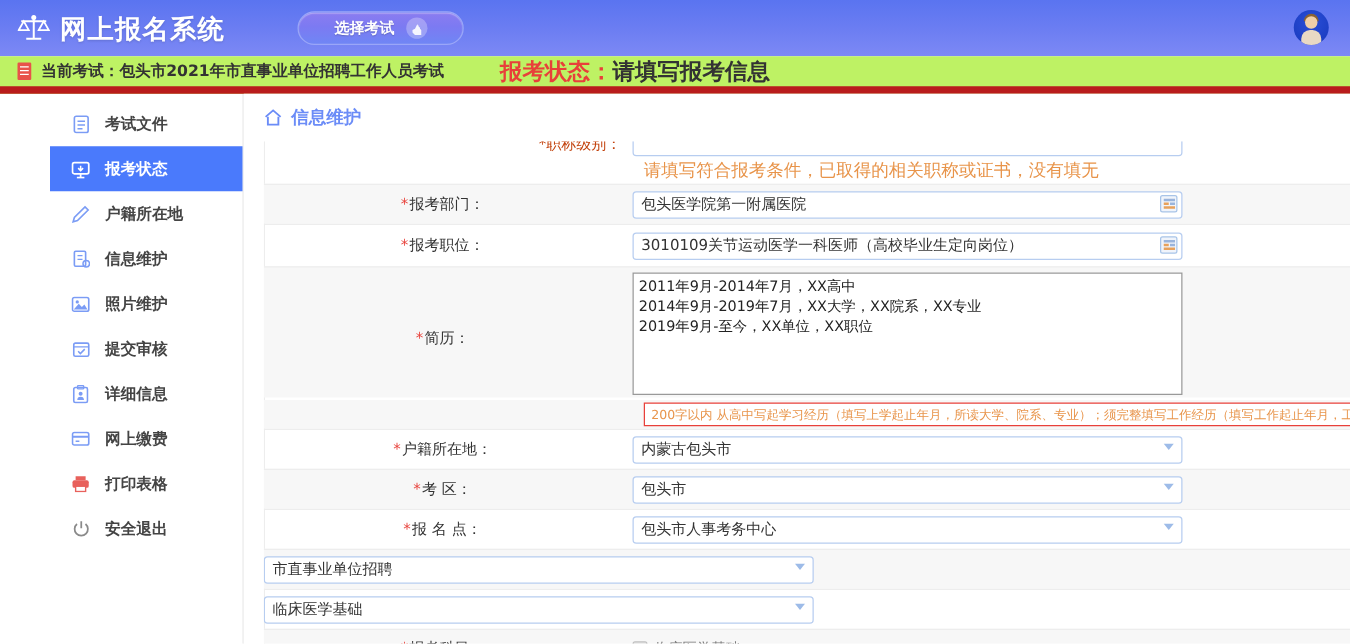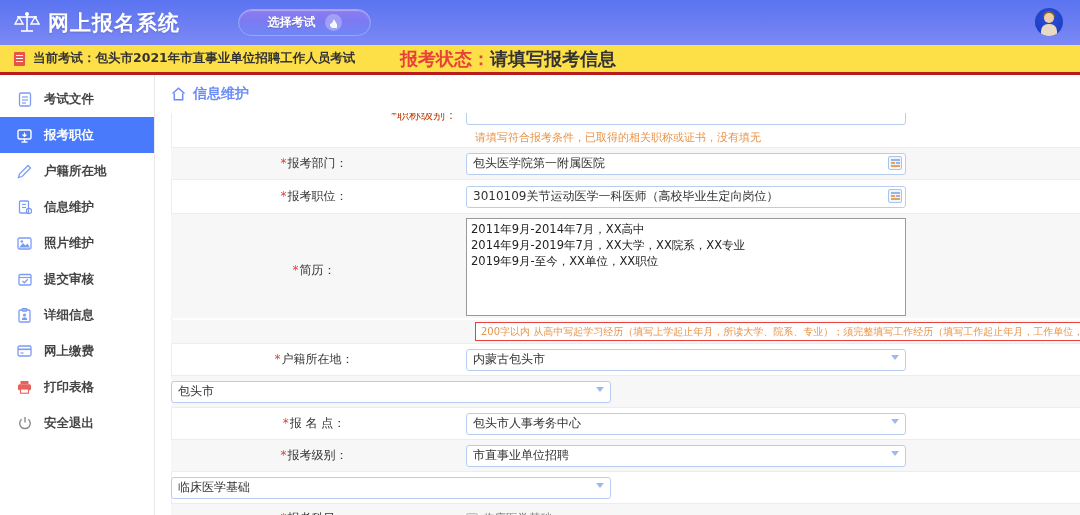--- a/index.html
+++ b/index.html
@@ -55,42 +55,42 @@
     position: absolute; left: 8px; top: 3px; width: 12px; height: 6px;
     border-radius: 6px 6px 0 0; background: #8a6233;
   }
   .avatar .body {
     position: absolute; left: 6px; top: 16px; width: 16px; height: 12px;
     border-radius: 7px 7px 0 0; background: #e8d9c4;
   }
 
   
   .statusbar {
-    height: 30px; width: 1080px; background: #fde047;
-    border-bottom: 3px solid #b91c1c;
+    height: 30px; width: 1080px; background: #bef264;
+    border-bottom: 6px solid #b91c1c;
     display: flex; align-items: center; position: relative;
   }
   .doc-icon {
     width: 11px; height: 14px; margin-left: 14px; margin-right: 8px;
     background: #e8524a; border-radius: 1px; position: relative;
   }
   .doc-icon:before {
     content: ""; position: absolute; left: 2px; top: 3px;
     width: 7px; height: 1px; background: #fff;
     box-shadow: 0 3px 0 #fff, 0 6px 0 #fff;
   }
   .cur-exam { font-size: 12.5px; color: #333; font-weight: bold; }
   .apply-status {
     position: absolute; left: 400px; font-size: 18px; font-weight: bold;
   }
   .apply-status .lbl { color: #e8403a; }
   .apply-status .val { color: #333; }
 
   
-  .body-wrap { display: flex; width: 1080px; height: 440px; }
+  .body-wrap { display: flex; width: 1080px; height: 440px; padding-left: 40px; }
 
   
   .sidebar {
     width: 155px; height: 440px; background: #fff;
     border-right: 1px solid #e8e8e8; padding-top: 6px;
   }
   .nav-item {
     height: 36px; display: flex; align-items: center;
     padding-left: 16px; cursor: pointer; position: relative;
   }
@@ -143,21 +143,21 @@
   .pick-btn .gridglyph {
     width: 9px; height: 8px;
     background:
       linear-gradient(#9ab4dc 0 0) 0 0/9px 2px no-repeat,
       linear-gradient(#e7a15c 0 0) 0 3px/4px 2px no-repeat,
       linear-gradient(#9ab4dc 0 0) 5px 3px/4px 2px no-repeat,
       linear-gradient(#e7a15c 0 0) 0 6px/9px 2px no-repeat;
   }
 
   .hint-row { padding-left: 304px; height: 20px; display: flex; align-items: center; }
-  .hint-text { font-size: 11px; color: #e8944a; }
+  .hint-text { font-size: 14px; color: #e8944a; }
 
   .resume-row { align-items: flex-start; min-height: 105px; }
   .resume-row .lbl-cell { padding-top: 48px; }
   .resume-area {
     width: 440px; height: 98px; margin-top: 4px;
     border: 1px solid #999; background: #fff;
     font-size: 11.5px; color: #222; line-height: 16px;
     padding: 2px 4px; resize: none; outline: none; overflow: hidden;
     font-family: "DejaVu Sans", "Liberation Sans", sans-serif;
   }
@@ -272,21 +272,21 @@
 
     <div class="nav-item active">
       <span class="ico">
         <svg width="15" height="15" viewBox="0 0 15 15">
             <rect x="1" y="2" width="13" height="9" rx="1.5" fill="none" stroke="currentColor" stroke-width="1.4"></rect>
             <line x1="7.5" y1="11" x2="7.5" y2="14" stroke="currentColor" stroke-width="1.4"></line>
             <line x1="4.5" y1="14" x2="10.5" y2="14" stroke="currentColor" stroke-width="1.4"></line>
             <path d="M7.5 4.5 v3.5 M5.5 6.5 L7.5 8.5 L9.5 6.5" fill="none" stroke="currentColor" stroke-width="1.2"></path>
           </svg>
       </span>
-      <span class="nav-label">报考职位</span>
+      <span class="nav-label">报考状态</span>
     </div>
 
     <div class="nav-item">
       <span class="ico">
         <svg width="15" height="15" viewBox="0 0 15 15">
             <path d="M11 1.5 L13.5 4 L5 12.5 L1.5 13.5 L2.5 10 Z" fill="none" stroke="currentColor" stroke-width="1.3"></path>
           </svg>
       </span>
       <span class="nav-label">户籍所在地</span>
     </div>
@@ -436,40 +436,40 @@
         <div class="lbl-cell"><span class="req">*</span><span>户籍所在地：</span></div>
         <div class="field-cell">
           <span class="sel-wrap">
             <input class="sel-input" readonly="" value="内蒙古包头市" style="">
             <span class="caret"></span>
           </span>
         </div>
       </div>
 
       <div class="row alt sep" style="min-height:32px">
+        <div class="lbl-cell"><span class="req">*</span><span>考 区：</span></div>
         <div class="field-cell">
           <span class="sel-wrap">
             <input class="sel-input" readonly="" value="包头市" style="">
             <span class="caret"></span>
           </span>
         </div>
       </div>
 
       <div class="row sep" style="min-height:32px">
         <div class="lbl-cell"><span class="req">*</span><span>报 名 点：</span></div>
         <div class="field-cell">
           <span class="sel-wrap">
             <input class="sel-input" readonly="" value="包头市人事考务中心" style="">
             <span class="caret"></span>
           </span>
         </div>
       </div>
 
       <div class="row alt sep" style="min-height:32px">
-        <div class="lbl-cell"><span class="req">*</span><span>报考级别：</span></div>
         <div class="field-cell">
           <span class="sel-wrap">
             <input class="sel-input" readonly="" value="市直事业单位招聘" style="">
             <span class="caret"></span>
           </span>
         </div>
       </div>
 
       <div class="row sep" style="min-height:32px">
         <div class="field-cell">

